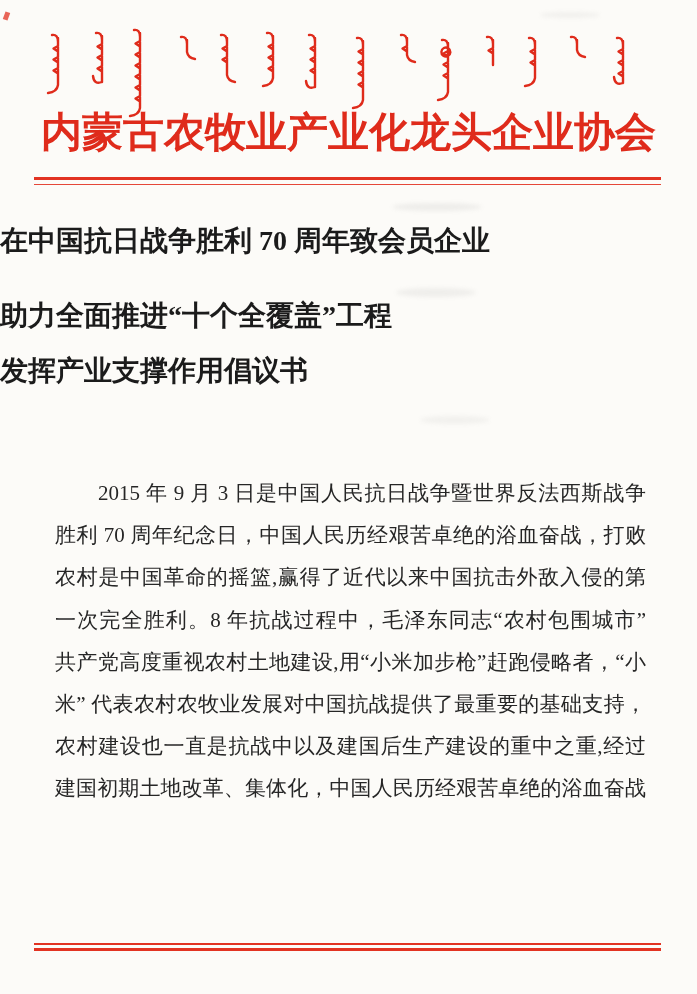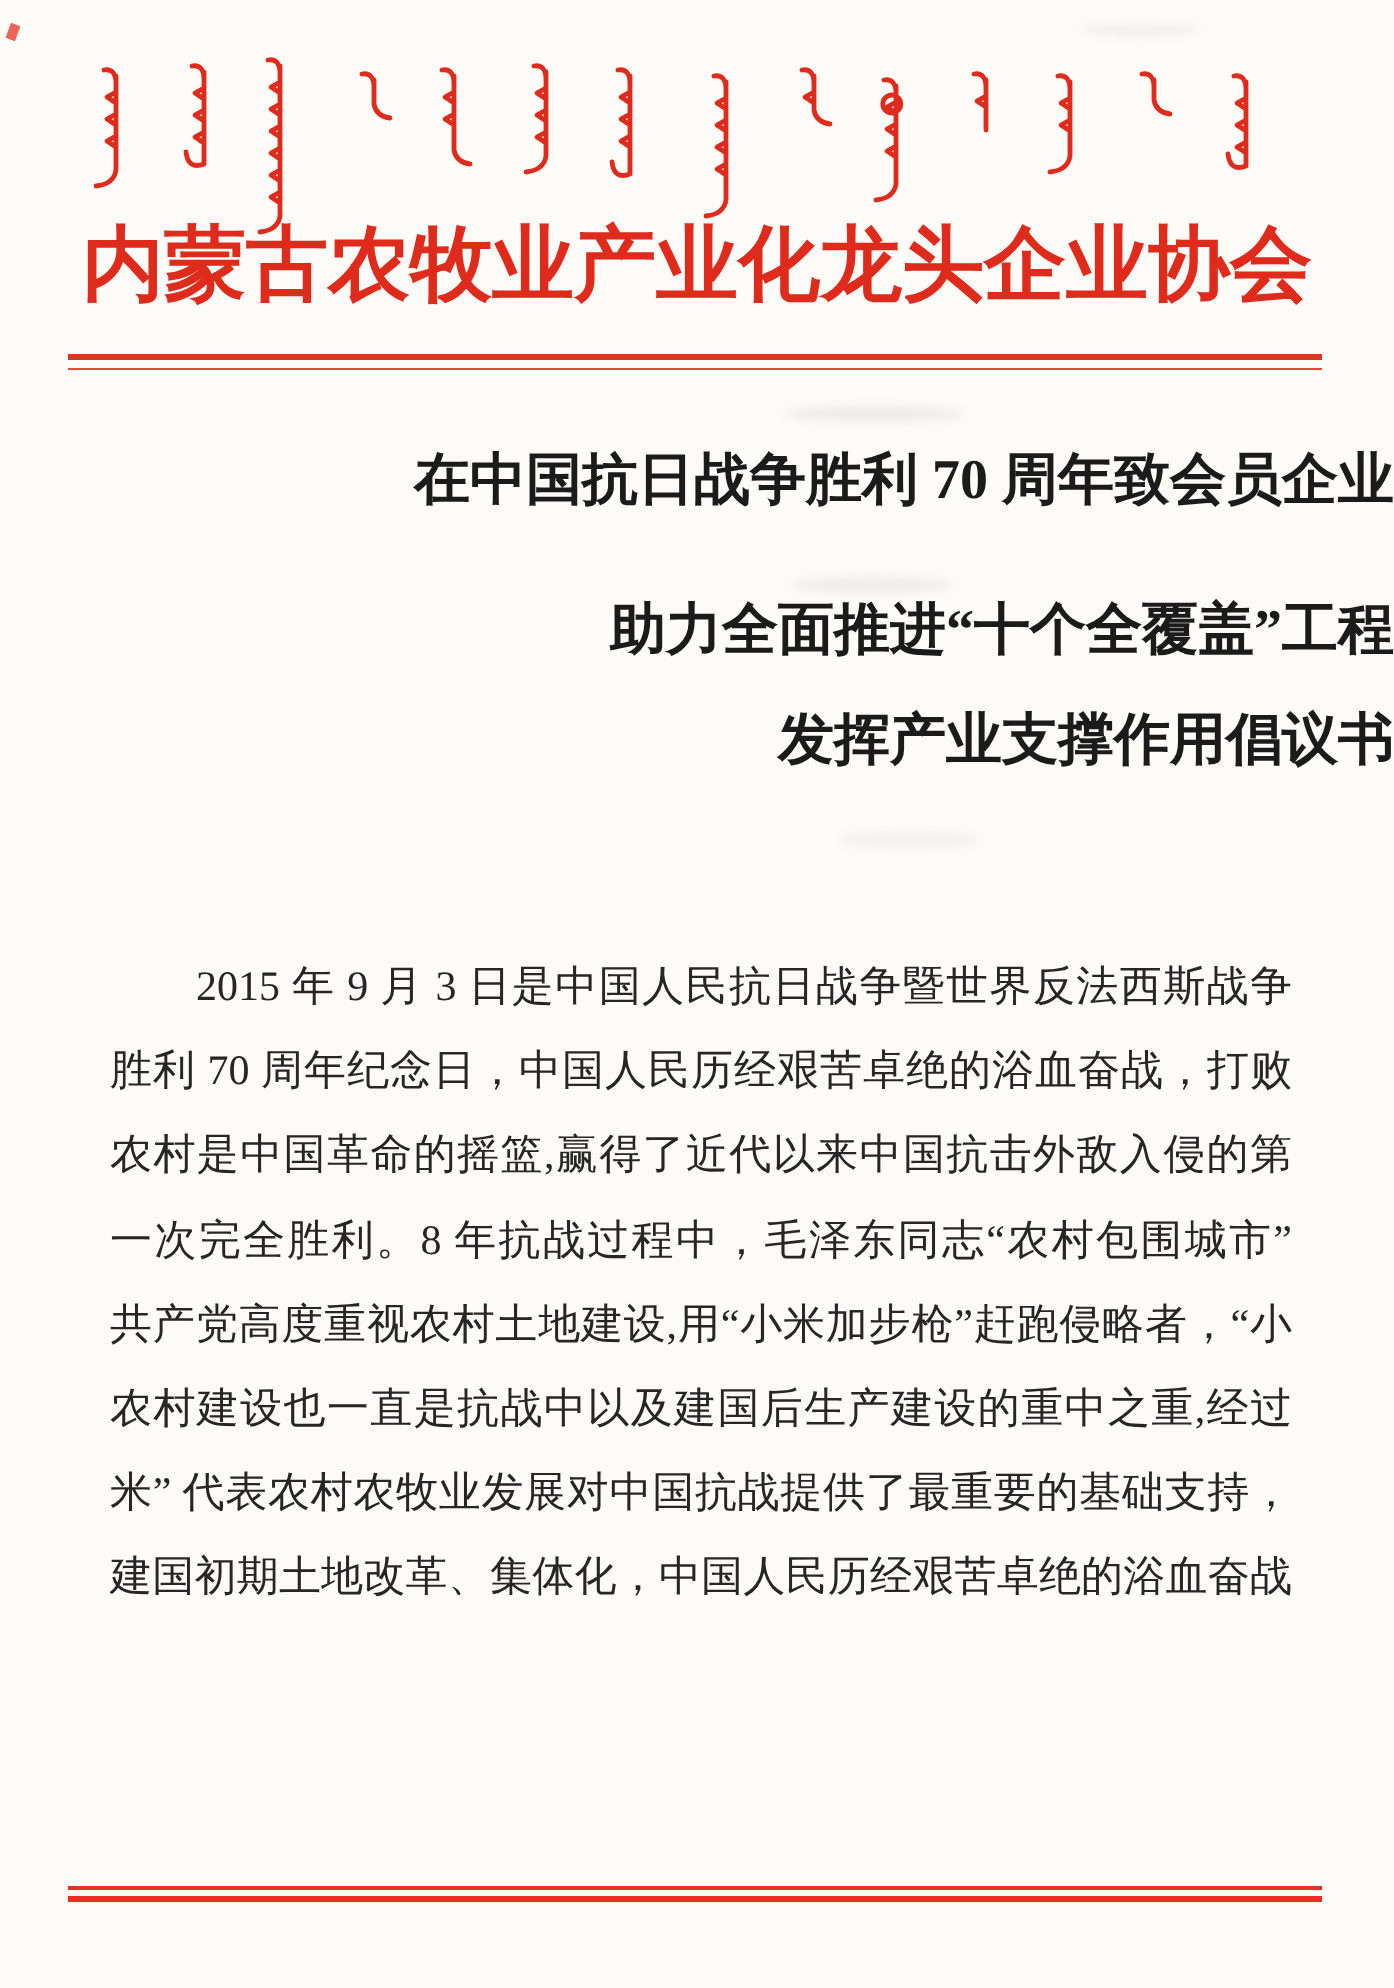--- a/index.html
+++ b/index.html
@@ -25,21 +25,21 @@
   .rule{position:absolute;left:34px;width:627px;background:#e23322;}
   .rule-thick{height:3.2px;}
   .rule-thin{height:1.6px;opacity:.9;}
   #hdr-rule-a{top:177px;}
   #hdr-rule-b{top:183.5px;}
   #ftr-rule-a{top:943px;height:1.6px;}
   #ftr-rule-b{top:948px;height:3.2px;}
   
   .doc-title-line{
     position:absolute;left:0;right:0;
-    margin:0;text-align:right;
+    margin:0;text-align:left;
     font-size:28px;font-weight:bold;line-height:34px;
     color:#1b1b1b;white-space:nowrap;
   }
   #title-line-0{top:224px;}
   #title-line-1{top:299px;font-family:Liberation Serif, serif;}
   #title-line-2{top:354px;}
   
   .body-paragraph{
     position:absolute;top:472px;left:55px;width:591px;
     font-size:21px;line-height:42.2px;
@@ -87,22 +87,22 @@
   <h2 id="title-line-0" class="doc-title-line">在中国抗日战争胜利 70 周年致会员企业</h2>
   <h2 id="title-line-1" class="doc-title-line">助力全面推进“十个全覆盖”工程</h2>
   <h2 id="title-line-2" class="doc-title-line">发挥产业支撑作用倡议书</h2>
 
   <div class="body-paragraph">
       <div class="body-line indent">2015 年 9 月 3 日是中国人民抗日战争暨世界反法西斯战争</div>
       <div class="body-line">胜利 70 周年纪念日，中国人民历经艰苦卓绝的浴血奋战，打败</div>
       <div class="body-line">农村是中国革命的摇篮,赢得了近代以来中国抗击外敌入侵的第</div>
       <div class="body-line">一次完全胜利。8 年抗战过程中，毛泽东同志“农村包围城市”</div>
       <div class="body-line">共产党高度重视农村土地建设,用“小米加步枪”赶跑侵略者，“小</div>
+      <div class="body-line">米” 代表农村农牧业发展对中国抗战提供了最重要的基础支持，</div>
       <div class="body-line">农村建设也一直是抗战中以及建国后生产建设的重中之重,经过</div>
-      <div class="body-line">米” 代表农村农牧业发展对中国抗战提供了最重要的基础支持，</div>
       <div class="body-line">建国初期土地改革、集体化，中国人民历经艰苦卓绝的浴血奋战</div>
     </div>
 
   <div id="ftr-rule-a" class="rule"></div>
   <div id="ftr-rule-b" class="rule"></div>
 
   <div class="speck-red" style="top:12px;left:4px;width:5px;height:8px;transform:rotate(20deg);opacity:.75;"></div>
   <div class="smudge" style="top:203px;left:392px;width:90px;height:8px;opacity:.14;"></div>
   <div class="smudge" style="top:288px;left:396px;width:80px;height:9px;opacity:.13;"></div>
   <div class="smudge" style="top:12px;left:540px;width:60px;height:6px;opacity:.11;"></div>

